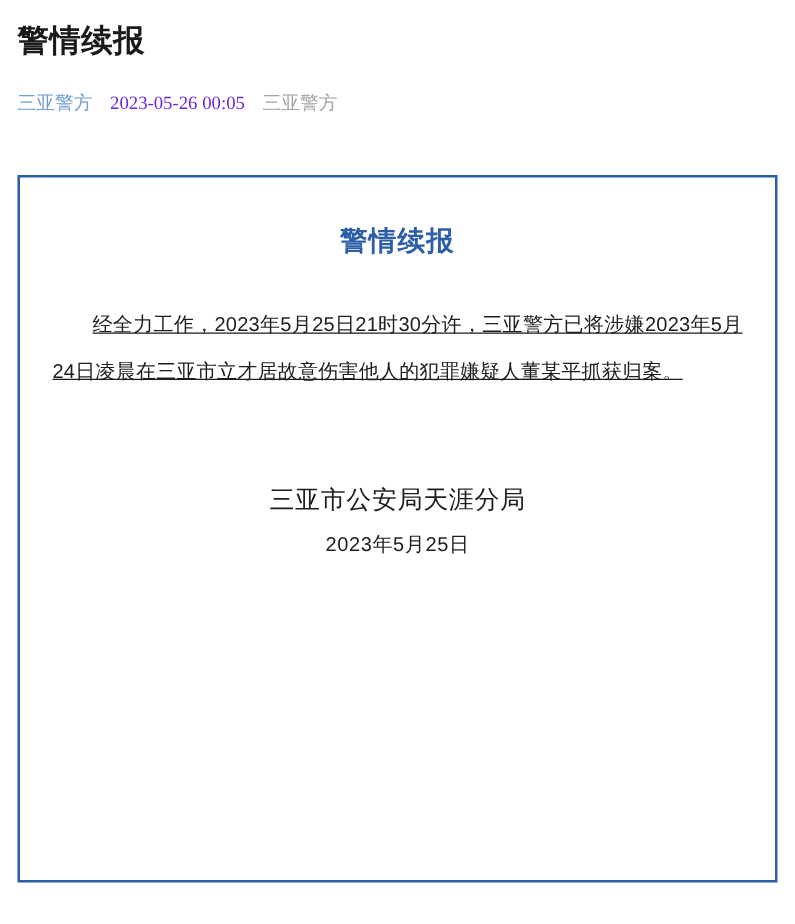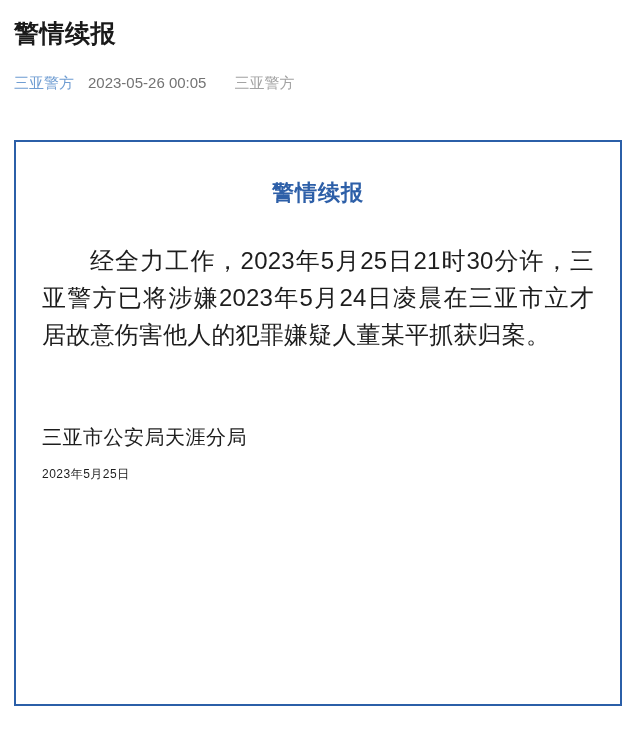--- a/index.html
+++ b/index.html
@@ -29,28 +29,29 @@
     margin: 16px 0 0 14px;
     letter-spacing: 0.5px;
   }
   .meta-row {
     margin: 22px 0 0 14px;
     display: flex;
     align-items: center;
     font-size: 15px;
     color: #9c9c9c;
     line-height: 22px;
+    font-family: Liberation Serif, serif;
   }
   .meta-source {
     color: #6f9dd2;
     margin-right: 14px;
   }
   .meta-date {
-    color: #737373;
-    margin-right: 28px;
+    color: #6d28d9;
+    margin-right: 14px;
   }
   .meta-location {
     color: #a3a3a3;
   }
   .notice-card {
     margin: 46px 14px 0 14px;
     border: 2px solid #2b5fa8;
     box-sizing: border-box;
     padding: 36px 26px 34px 26px;
     background: #fff;
@@ -59,39 +60,41 @@
   .notice-title {
     text-align: center;
     color: #2d5fa8;
     font-size: 22px;
     font-weight: bold;
     line-height: 30px;
     letter-spacing: 1px;
     margin-bottom: 34px;
   }
   .notice-para {
-    font-size: 24px;
+    font-size: 16px;
     line-height: 37px;
     color: #1d1d1d;
     text-indent: 2em;
     margin: 0 0 26px 0;
     text-align: justify;
     letter-spacing: 0.2px;
+    text-decoration: underline;
   }
   .sign-block {
     margin-top: 66px;
+    text-align: center;
   }
   .sign-org {
     font-size: 20px;
     line-height: 36px;
     color: #1d1d1d;
     letter-spacing: 0.5px;
   }
   .sign-date {
-    font-size: 12px;
+    font-size: 16px;
     line-height: 38px;
     color: #1d1d1d;
     letter-spacing: 0.5px;
   }
 </style>
 </head>
 <body>
 
 <div class="page">
 

